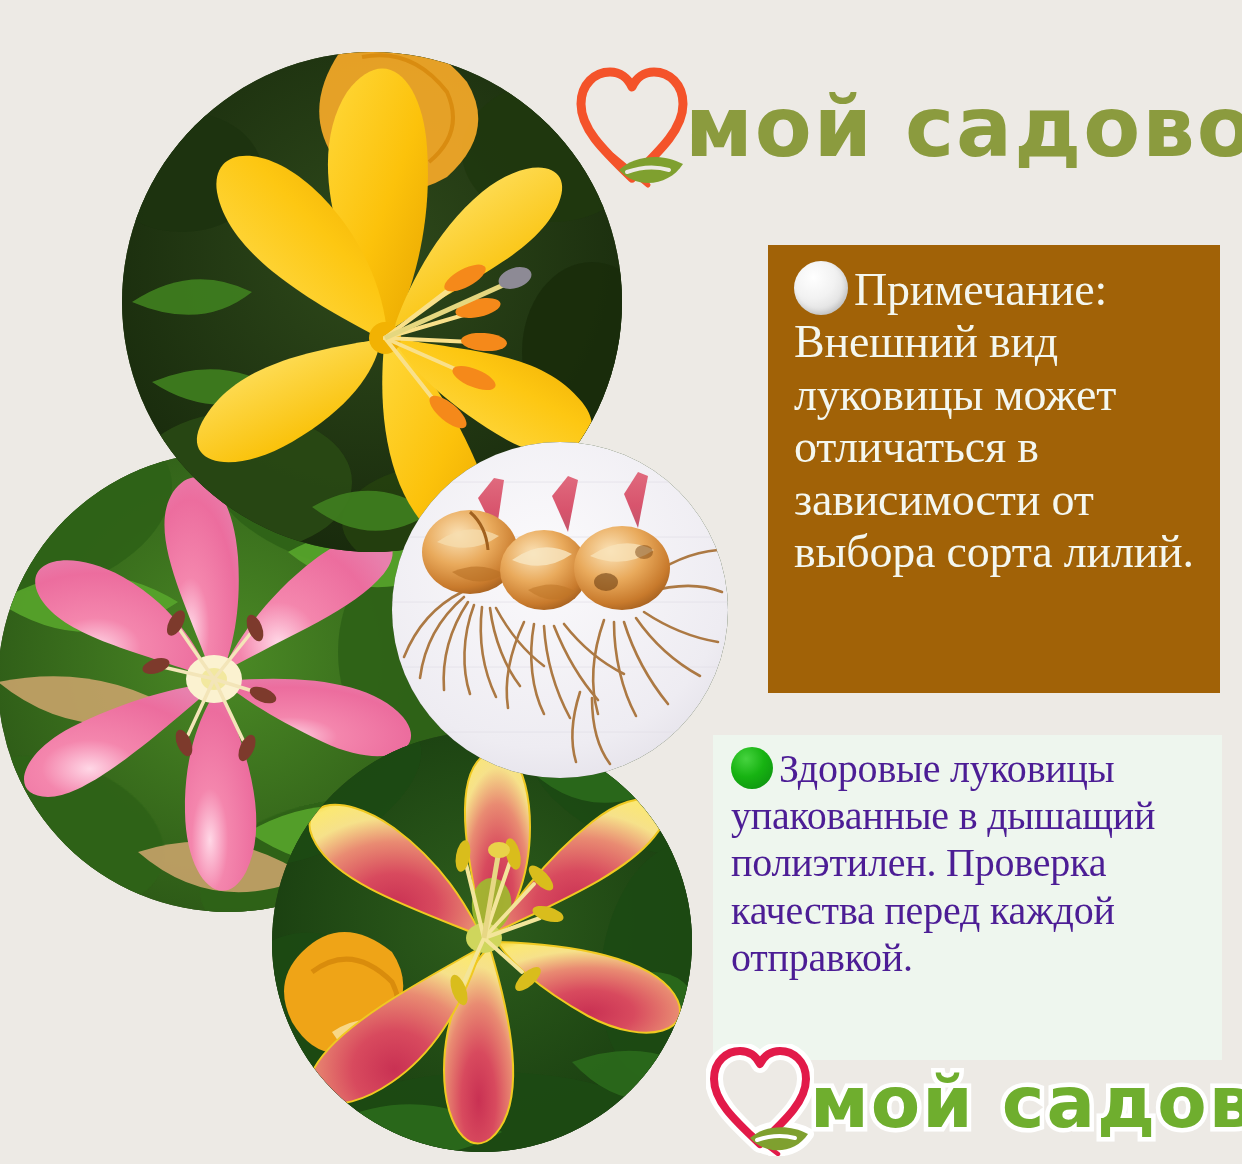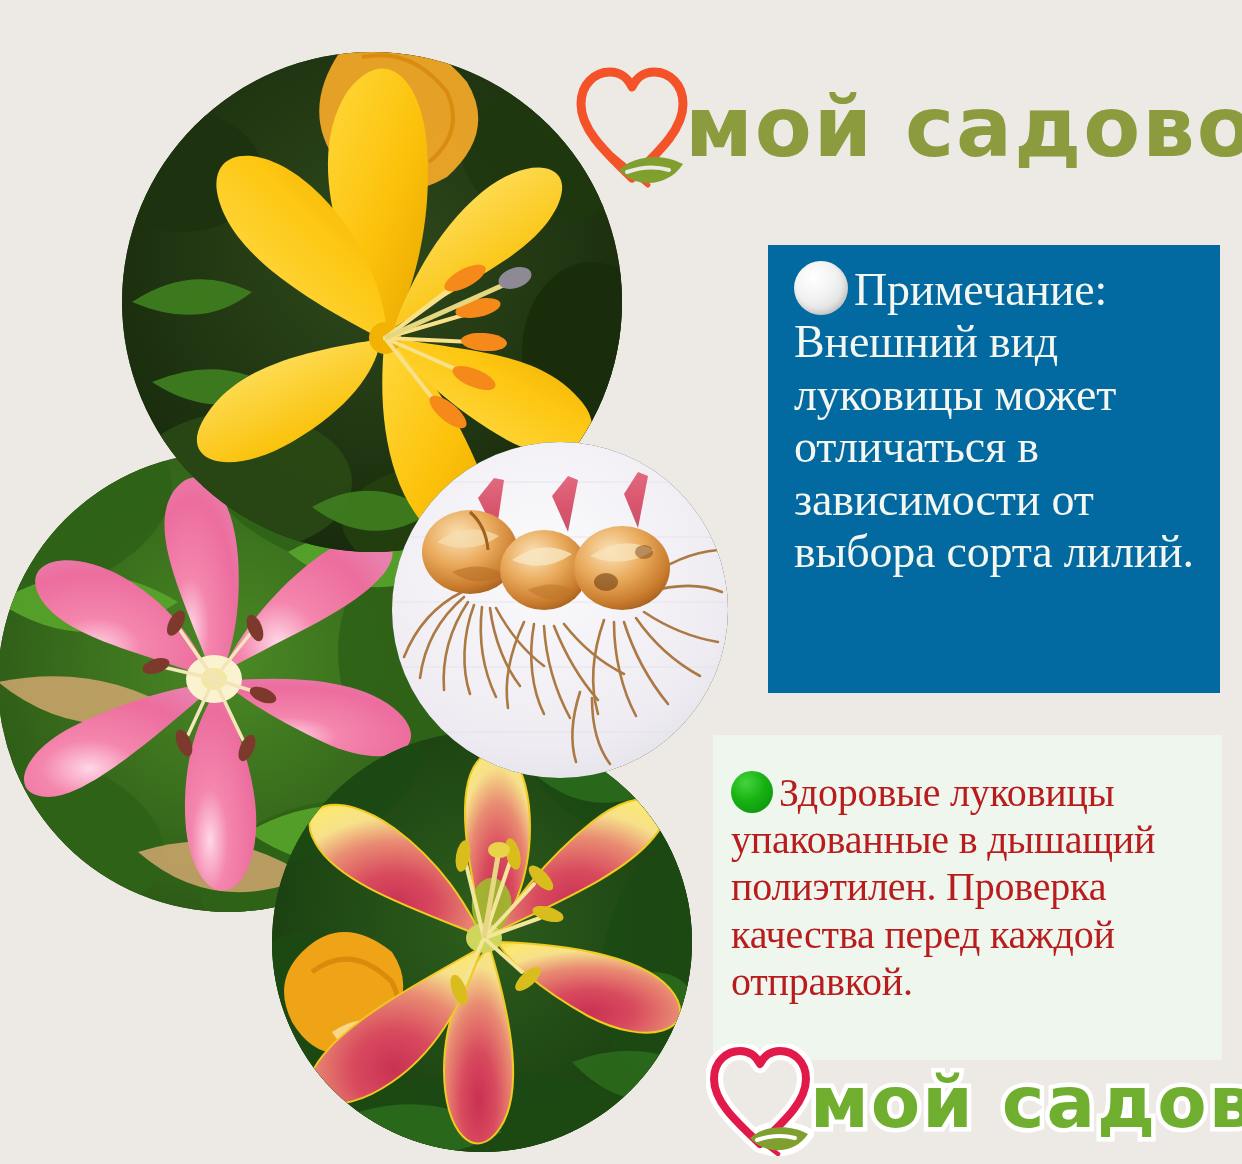--- a/index.html
+++ b/index.html
@@ -53,41 +53,40 @@
     -webkit-text-stroke:9px #ffffff;
     paint-order:stroke fill;
     text-shadow:0 0 0 #fff;
   }
 
   
   .panel{position:absolute;box-sizing:border-box;z-index:7;}
 
   #panel-note{
     left:768px;top:245px;width:452px;height:448px;
-    background:#0369a1;
+    background:#a16207;
     padding:16px 26px 8px 26px;
   }
   #panel-note .body{
     color:#f4f7ef;
     font-size:46px;line-height:1.14;
     font-family:"Liberation Serif", serif;
     letter-spacing:-0.2px;
   }
 
   #panel-ok{
     left:713px;top:735px;width:509px;height:325px;
     background:#eef6ee;
     padding:10px 18px 8px 18px;
   }
   #panel-ok .body{
-    color:#b91c1c;
+    color:#4c1d95;
     font-size:40px;line-height:1.18;
     font-family:"Liberation Serif", serif;
     letter-spacing:-0.2px;
-    margin-top:24px;
   }
 
   .bullet{
     display:inline-block;vertical-align:-6px;
     border-radius:50%;margin-right:6px;
   }
   .bullet-white{
     width:54px;height:54px;
     background:radial-gradient(circle at 36% 30%, #ffffff 0%, #f2f2f2 42%, #cfcfcf 100%);
     box-shadow:inset -2px -3px 5px rgba(0,0,0,.12);

